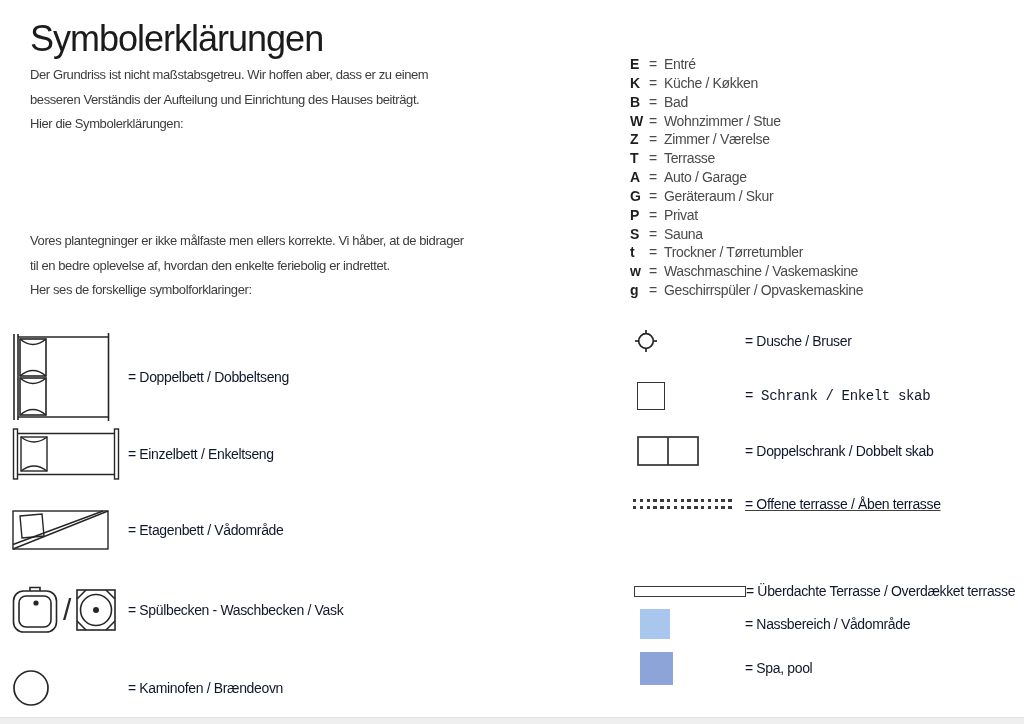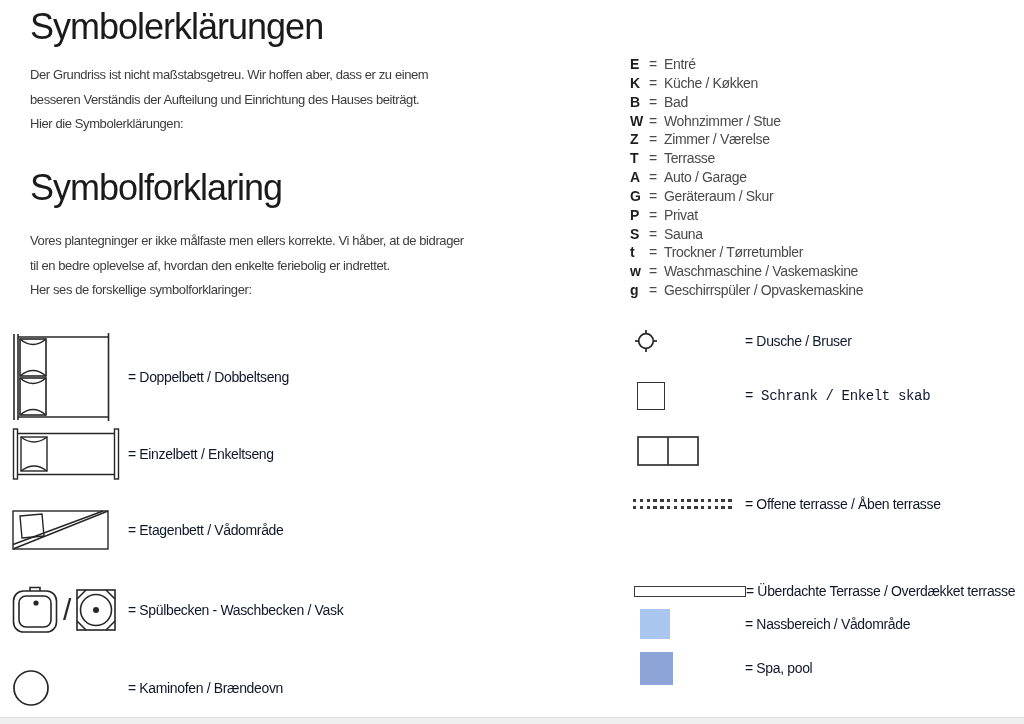--- a/index.html
+++ b/index.html
@@ -42,26 +42,25 @@
     position:absolute; left:0; right:0; bottom:0; height:7px;
     background:#efefef; border-top:1px solid #e2e2e2;
   }
   svg { display:block; }
 </style>
 </head>
 <body>
 
 <div class="page">
 
-  <div class="h1" style="top:6px;">Symbolerklärungen</div>
+  <div class="h1" style="top:18px;">Symbolerklärungen</div>
   <div class="intro" style="top:63px;">Der Grundriss ist nicht maßstabsgetreu. Wir hoffen aber, dass er zu einem
 besseren Verständis der Aufteilung und Einrichtung des Hauses beiträgt.
 Hier die Symbolerklärungen:</div>
 
-  <div class="h1" style="top:167px;">Symbolforklaring</div>
   <div class="intro" style="top:229px;">Vores plantegninger er ikke målfaste men ellers korrekte. Vi håber, at de bidrager
 til en bedre oplevelse af, hvordan den enkelte feriebolig er indrettet.
 Her ses de forskellige symbolforklaringer:</div>
 
   <div class="abbr-list">
     <div class="abbr-row">
         <span class="abbr-key">E</span>
         <span class="abbr-eq">=</span>
         <span class="abbr-label">Entré</span>
       </div>
@@ -238,23 +237,24 @@
 
   <div class="leg-row right" style="top:436px; height:29px;">
     <div class="icon-cell">
       <svg width="62" height="30" viewBox="0 0 62 30" style="margin-left:4px;">
         <g fill="none" stroke="#333333" stroke-width="1.7">
           <rect x="1" y="1" width="60" height="28"></rect>
           <line x1="31" y1="1" x2="31" y2="29"></line>
         </g>
       </svg>
     </div>
-  </div>
-
-  <div class="leg-row right" style="top:496px; height:16px;">
+    <span class="leg-label">= Doppelschrank / Dobbelt skab</span>
+  </div>
+
+  <div class="leg-row right" style="top:496px; height:16px;text-decoration:underline;">
     <div class="icon-cell">
       <div class="dots-wrap">
         <div class="dot-line"></div>
         <div class="dot-line"></div>
       </div>
     </div>
     <span class="leg-label">= Offene terrasse / Åben terrasse</span>
   </div>
 
   <div class="leg-row right" style="top:584px; height:14px;">

